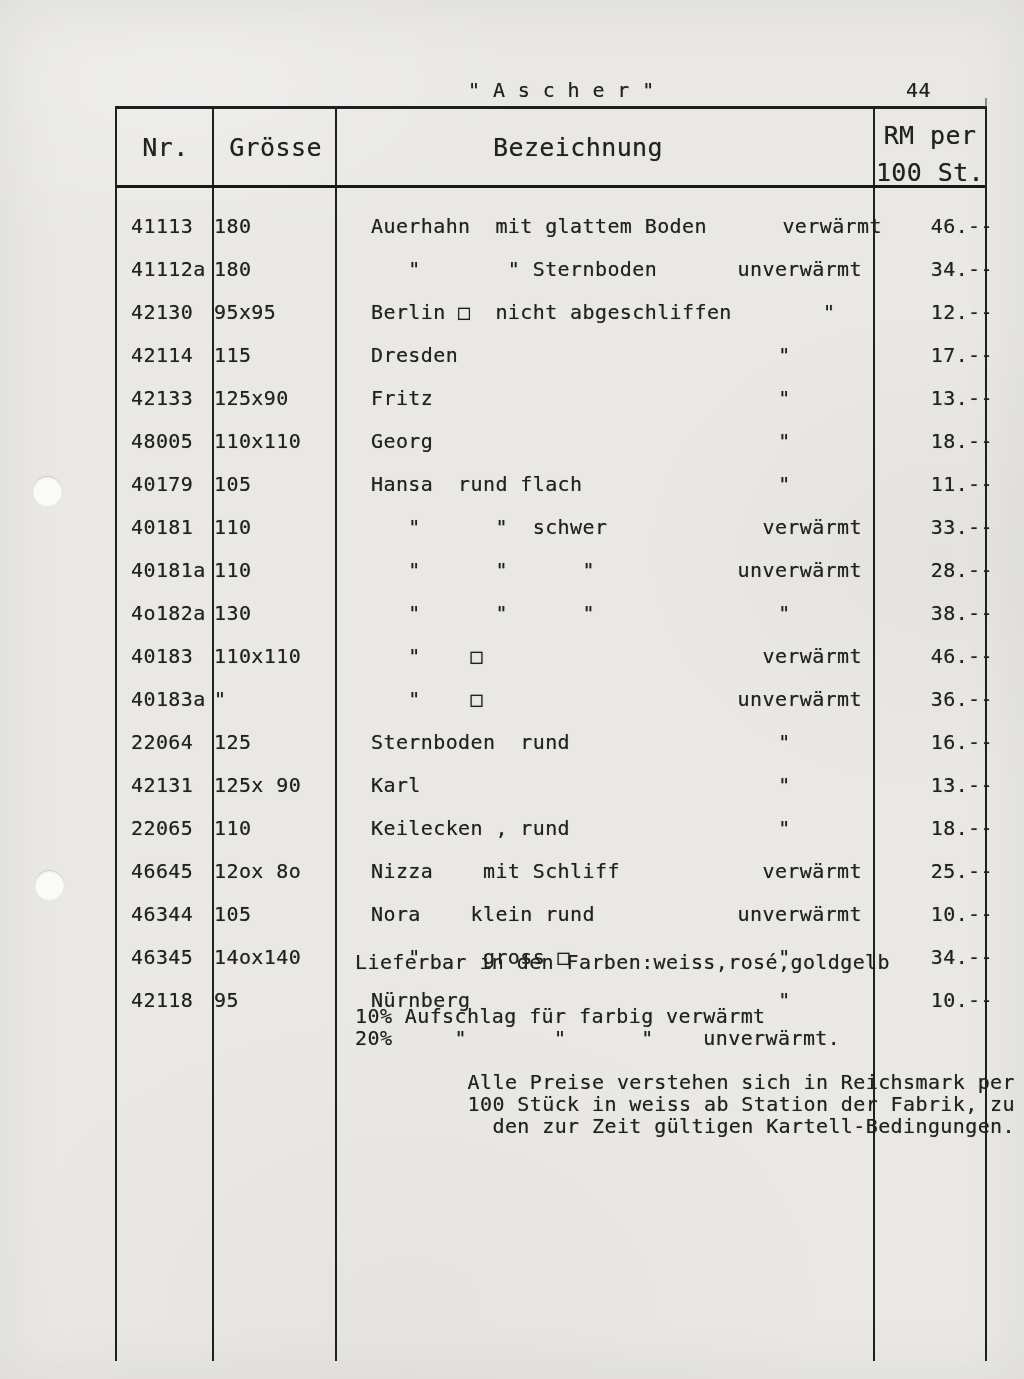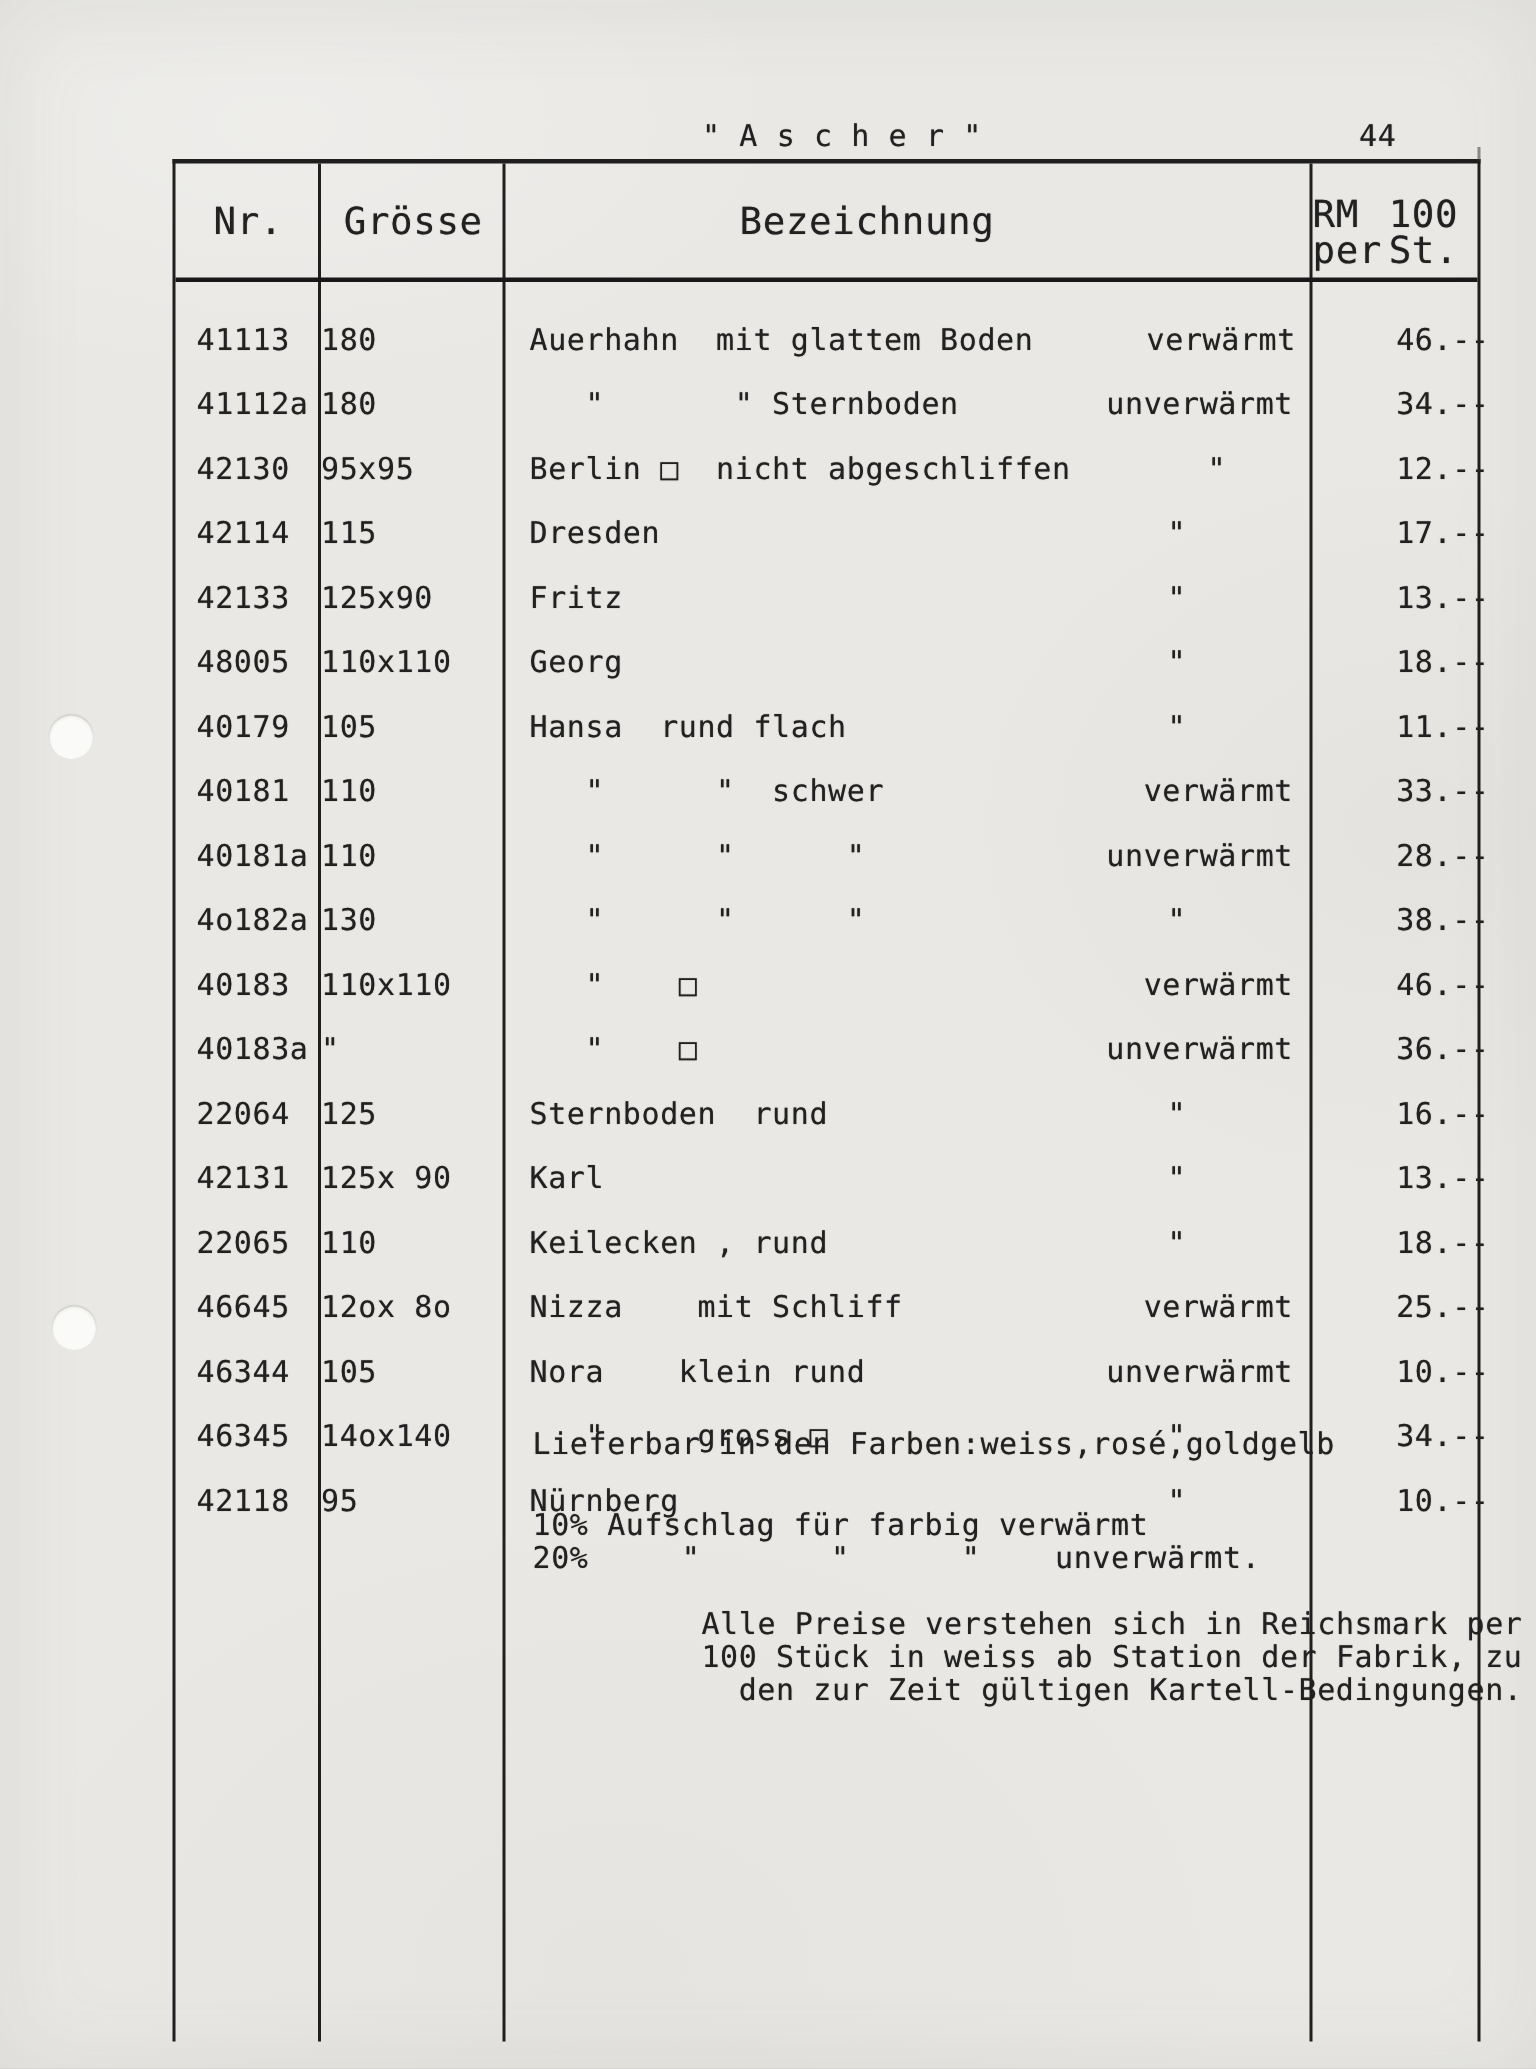--- a/index.html
+++ b/index.html
@@ -43,28 +43,28 @@
   .vline-3{left:756px;}
 
   .thead{
     position:relative;z-index:2;
     display:grid;grid-template-columns:97px 123px 538px 110px;
     height:76px;border-bottom:3px solid #181818;
     font-size:25px;
   }
   .th{display:flex;align-items:center;justify-content:center;}
   .th-desc{padding-right:56px;}
-  .th-price{flex-direction:row;justify-content:space-between;padding-top:15px;line-height:24px;}
+  .th-price{flex-direction:column;justify-content:space-between;padding-top:15px;line-height:24px;}
 
   .tbody{position:relative;z-index:2;padding-top:16px;}
   .trow{display:grid;grid-template-columns:97px 123px 538px 110px;height:43px;align-items:center;font-size:20px;}
   .c-nr{padding-left:14px;white-space:pre;}
   .c-size{text-align:left;white-space:pre;}
   .c-desc{display:flex;align-items:center;justify-content:space-between;}
-  .desc-text{white-space:pre;padding-left:16px;}
+  .desc-text{white-space:pre;padding-left:34px;}
   .cond{width:175px;margin-right:13px;text-align:right;white-space:pre;flex:none;padding-left:20px;box-sizing:border-box;}
   .cond.ditto{text-align:center;}
   .c-price{text-align:right;margin-right:-8px;white-space:pre;padding-left:40px;}
 
   .notes{position:absolute;left:238px;top:842px;z-index:2;font-size:20px;line-height:22px;width:660px;}
   .note-line{white-space:pre;}
   .surcharge-1{margin-top:32px;}
   .terms{margin-top:22px;text-align:right;}
 </style>
 </head>

